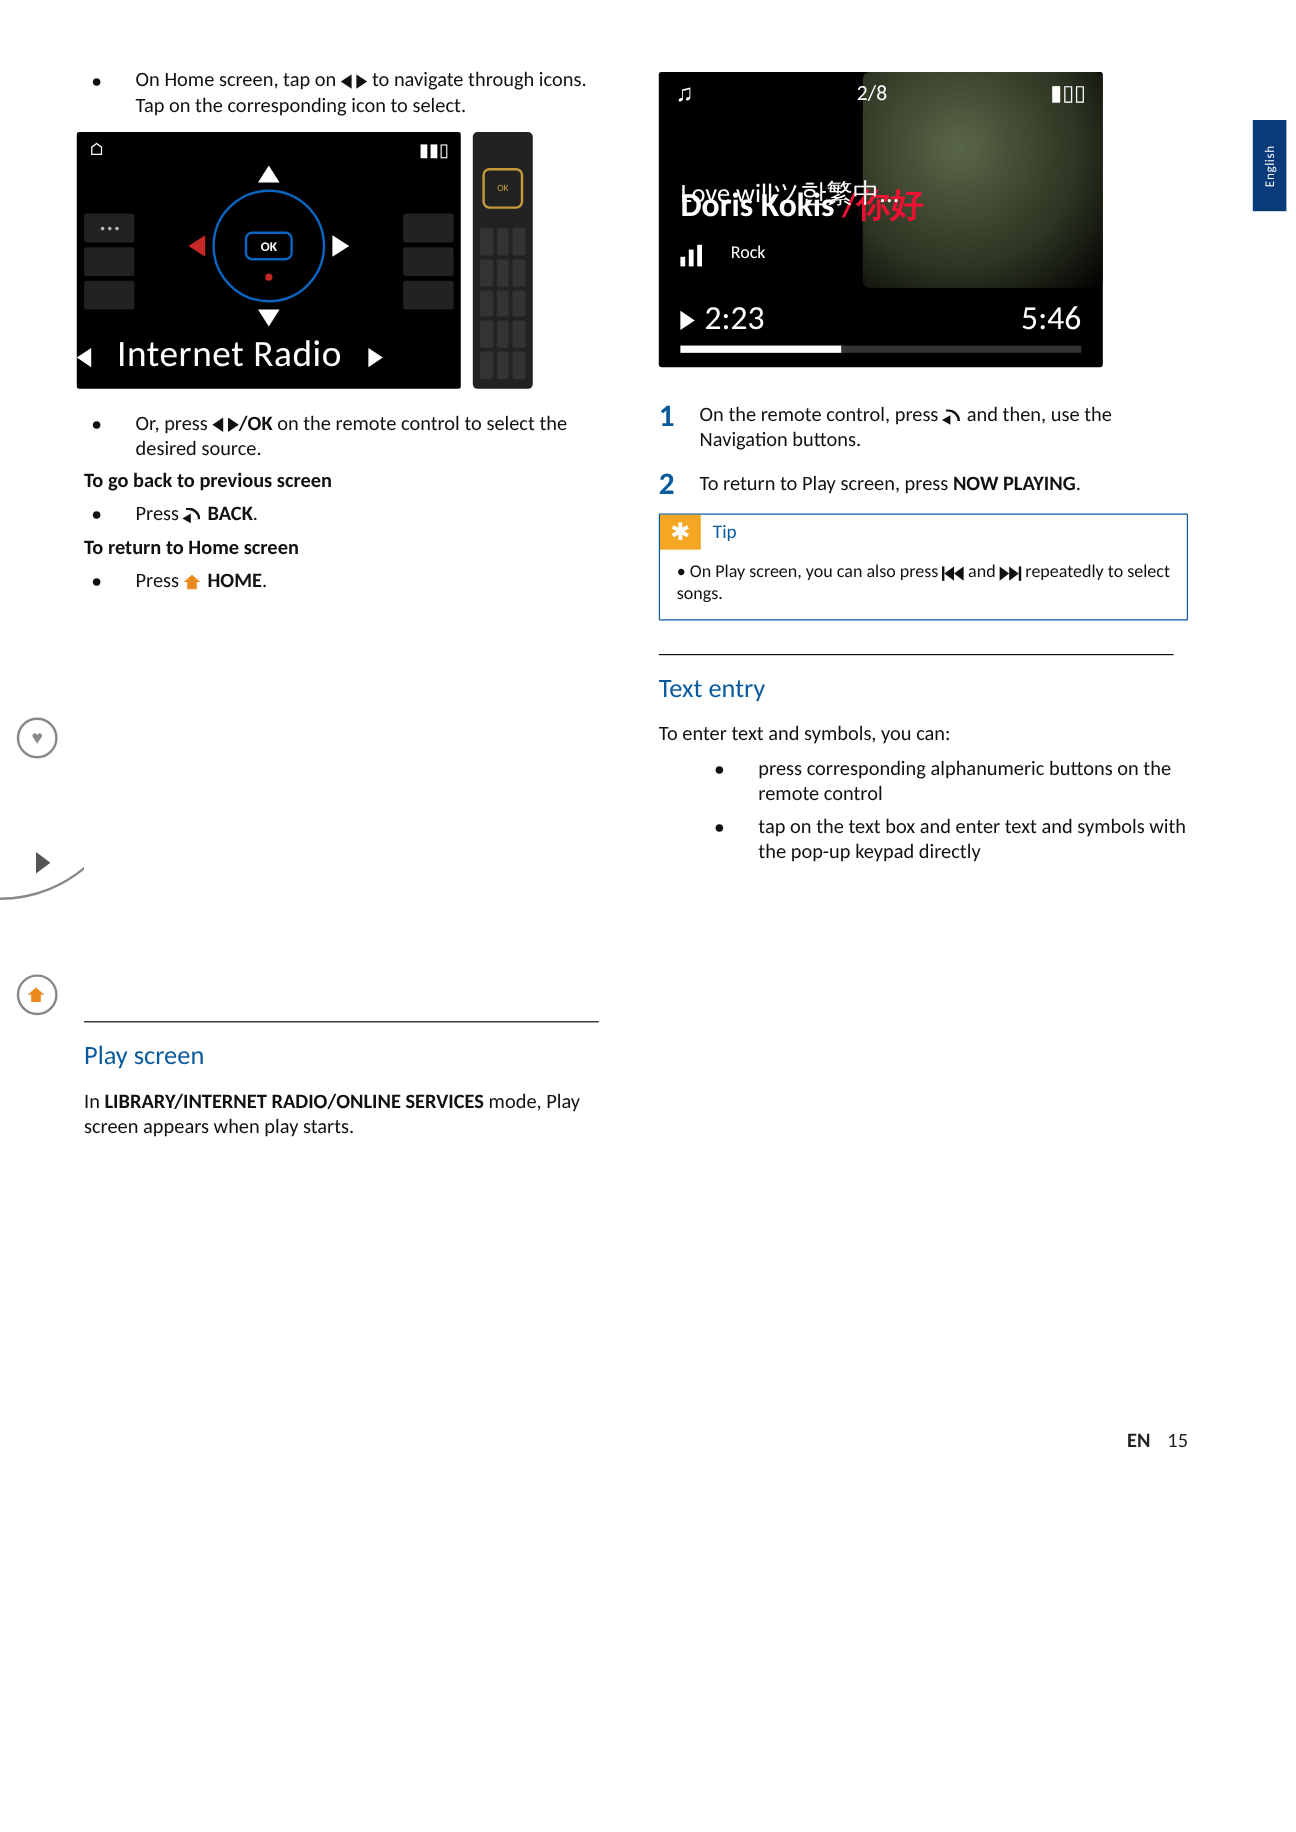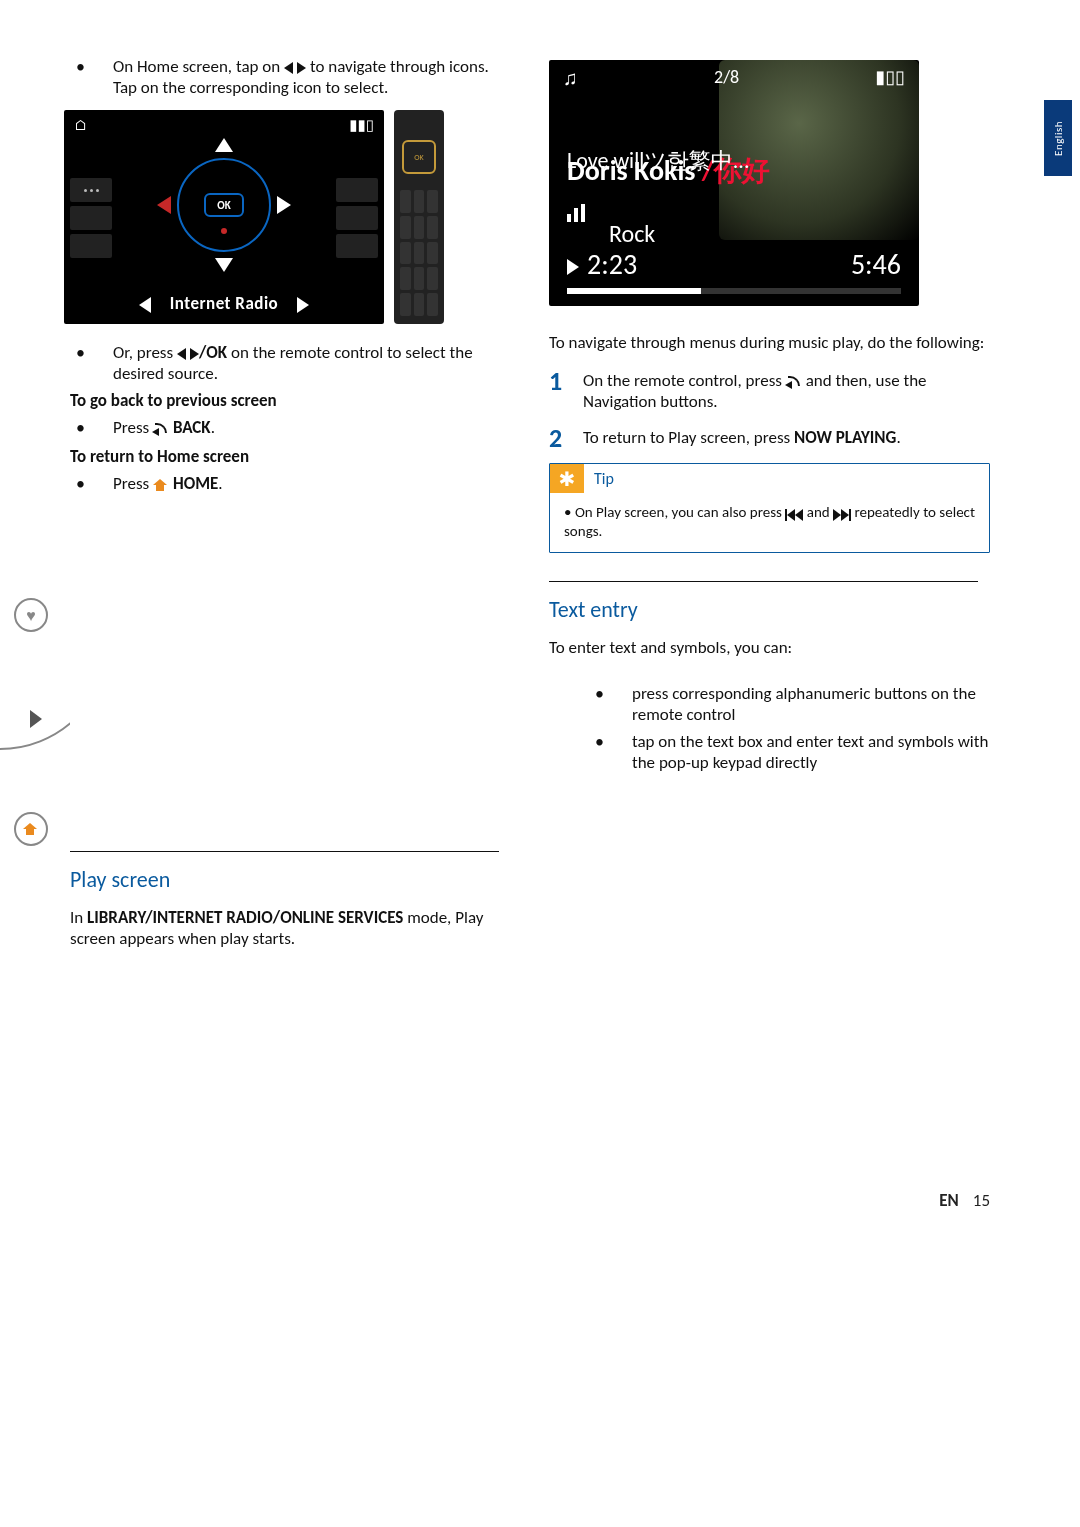--- a/index.html
+++ b/index.html
@@ -114,21 +114,21 @@
   .s1-ok .at.right { right: -2px; top: 50%; transform: translateY(-50%); border-top: 9px solid transparent; border-bottom: 9px solid transparent; border-left: 14px solid #fff; }
   .s1-ok .at.up { top: -2px; left: 50%; transform: translateX(-50%); border-left: 9px solid transparent; border-right: 9px solid transparent; border-bottom: 14px solid #fff; }
   .s1-ok .at.down { bottom: -2px; left: 50%; transform: translateX(-50%); border-left: 9px solid transparent; border-right: 9px solid transparent; border-top: 14px solid #fff; }
   .s1-dot { position: absolute; left: 50%; top: 118px; transform: translateX(-50%); width: 6px; height: 6px; background: #c62828; border-radius: 50%; }
   .screen1 .side-l { position: absolute; left: 6px; top: 68px; width: 42px; }
   .screen1 .side-r { position: absolute; right: 6px; top: 68px; width: 42px; }
   .screen1 .tile { height: 24px; background: #222; margin-bottom: 4px; border-radius: 2px; display:flex; align-items:center; justify-content:center; }
   .screen1 .tile .dot3 { display:flex; gap:3px; }
   .screen1 .tile .dot3 span { width:3px; height:3px; background:#bbb; border-radius:50%; }
   .s1-bottom {
-    position: absolute; left: 0; right: 0; bottom: 10px; text-align: center; font-size: 17px; font-weight: 700; letter-spacing: 0.5px;
+    position: absolute; left: 0; right: 0; bottom: 10px; font-size: 31px; font-weight: 400; letter-spacing: 0.5px;
   }
   .s1-bottom .navL, .s1-bottom .navR {
     display: inline-block; width: 0; height: 0; vertical-align: middle;
   }
   .s1-bottom .navL { border-top: 8px solid transparent; border-bottom: 8px solid transparent; border-right: 12px solid #fff; margin-right: 14px; }
   .s1-bottom .navR { border-top: 8px solid transparent; border-bottom: 8px solid transparent; border-left: 12px solid #fff; margin-left: 14px; }
   .remote-mini { width: 50px; height: 214px; background: #222; margin-left: 10px; border-radius: 4px; position: relative; }
   .remote-mini .pad { position: absolute; top: 30px; left: 8px; right: 8px; height: 34px; border: 2px solid #c49a3a; border-radius: 6px; }
   .remote-mini .okc { position: absolute; left: 50%; top: 42px; transform: translateX(-50%); font-size: 8px; color: #c49a3a; }
   .remote-mini .keys { position: absolute; top: 80px; left: 6px; right: 6px; bottom: 8px; display: grid; grid-template-columns: repeat(3, 1fr); gap: 3px; }
@@ -176,21 +176,21 @@
   .playshot .topbar { position: absolute; top: 6px; left: 14px; right: 14px; display: flex; justify-content: space-between; font-size: 18px; }
   .playshot .note-ico { font-size: 20px; }
   .playshot .title1 { position: absolute; left: 18px; top: 48px; font-size: 28px; font-weight: 600; margin-top: 44px; }
   .playshot .title1 .red { color: #e13; }
   .playshot .title2 { position: absolute; left: 18px; top: 86px; font-size: 22px; }
   .playshot .eq { position: absolute; left: 18px; top: 144px; display: flex; align-items: flex-end; gap: 3px; height: 18px; }
   .playshot .eq span { width: 4px; background: #fff; }
   .playshot .eq span:nth-child(1){height:8px}
   .playshot .eq span:nth-child(2){height:14px}
   .playshot .eq span:nth-child(3){height:18px}
-  .playshot .genre { position: absolute; left: 60px; top: 159px; font-size: 24px; }
+  .playshot .genre { position: absolute; left: 60px; top: 142px; font-size: 15px; }
   .playshot .time { position: absolute; left: 18px; right: 18px; bottom: 12px; }
   .playshot .time .row { display: flex; justify-content: space-between; align-items: center; font-size: 28px; }
   .playshot .time .pbtn { display:inline-block; width:0; height:0; border-top:8px solid transparent; border-bottom:8px solid transparent; border-left:12px solid #fff; margin-right:8px; vertical-align: middle;}
   .playshot .time .bar { height: 6px; background: #333; margin-top: 6px; position: relative; }
   .playshot .time .bar .fill { position: absolute; left: 0; top: 0; bottom: 0; width: 40%; background: #fff; }
 
   ol.numlist { list-style: none; margin-top: 2px; }
   ol.numlist > li { display: flex; margin-bottom: 12px; }
   ol.numlist .n { color: #0a5a9e; font-size: 26px; font-weight: 700; width: 34px; flex-shrink: 0; line-height: 1; padding-top: 1px; }
   ol.numlist .t { padding-top: 3px; }
@@ -338,21 +338,20 @@
         <div class="row">
           <span><span class="pbtn"></span><span>2:23</span></span>
           <span>5:46</span>
         </div>
         <div class="bar">
             <div class="fill"></div>
           </div>
       </div>
     </div>
 
-    <p style="margin-bottom:14px">To navigate through menus during music play, do the following:</p>
 
     <ol class="numlist">
       <li>
         <span class="n">1</span>
         <span class="t"><span>On the remote control, press </span><span class="back-arrow"></span><span> and then, use the Navigation buttons.</span></span>
       </li>
       <li>
         <span class="n">2</span>
         <span class="t"><span>To return to Play screen, press </span><span class="bold">NOW PLAYING</span>.</span>
       </li>
@@ -371,21 +370,21 @@
           <span> and </span>
           <span class="next-track"><span class="t"></span><span class="t"></span><span class="bar"></span></span>
           <span> repeatedly to select songs.</span>
         </li>
           </ul>
       </div>
     </div>
 
     <hr class="sep">
     <h3 class="sect">Text entry</h3>
-    <p style="margin-bottom:25px">To enter text and symbols, you can:</p>
+    <p style="margin-bottom:8px">To enter text and symbols, you can:</p>
     <ul class="bul indent">
       <li>
           <span>press corresponding alphanumeric buttons on the remote control</span>
         </li>
       <li>
           <span>tap on the text box and enter text and symbols with the pop-up keypad directly</span>
         </li>
     </ul>
 
   </div>

